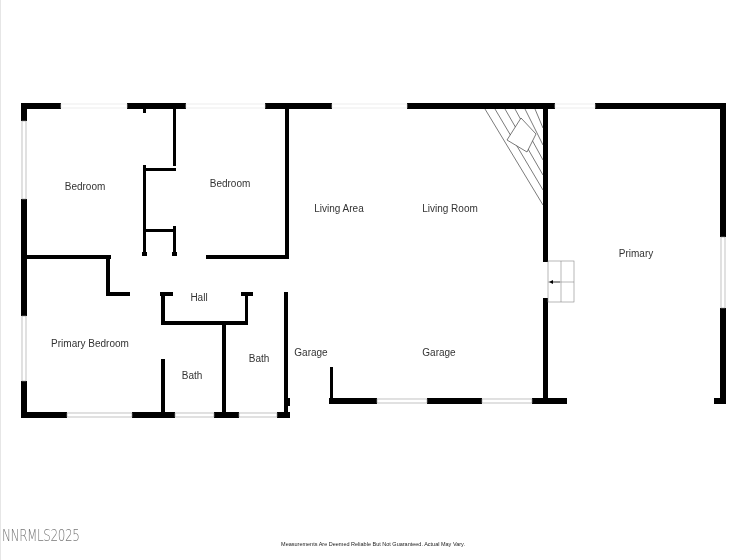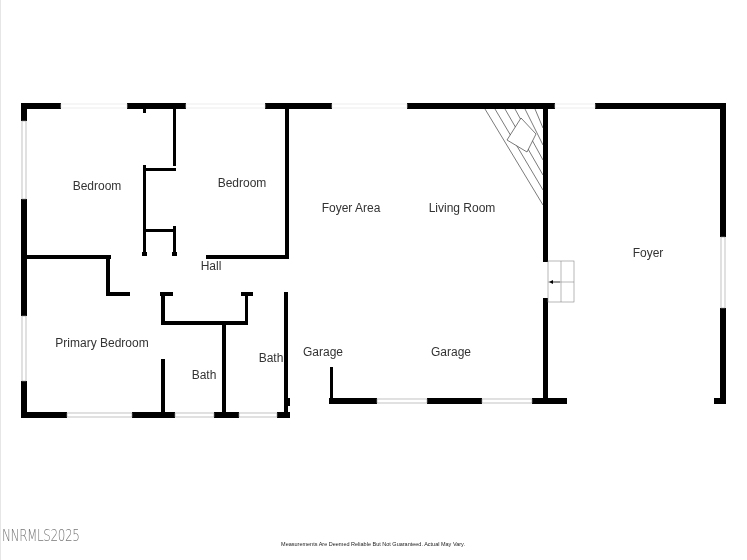--- a/index.html
+++ b/index.html
@@ -1,18 +1,18 @@
 <!DOCTYPE html>
 <html><head>
 <meta charset="utf-8">
 <style>
   html,body{margin:0;padding:0;background:#fff;}
   body{width:747px;height:560px;position:relative;overflow:hidden;font-family:"Liberation Sans",sans-serif;}
   #plan{position:absolute;left:0;top:0;width:747px;height:560px;}
-  .room-label{position:absolute;font-size:12px;color:#333;white-space:nowrap;transform:translate(-50%,-50%);margin-left:12px;}
+  .room-label{position:absolute;font-size:10px;color:#333;white-space:nowrap;transform:translate(-50%,-50%);}
   .watermark{position:absolute;left:2px;top:527px;font-size:15px;color:#777;letter-spacing:-0.5px;font-family:"DejaVu Sans",sans-serif;font-weight:100;transform:scaleX(0.8);transform-origin:left top;}
   .disclaimer{position:absolute;left:373px;top:541px;font-size:5.5px;color:#222;transform:translateX(-50%);white-space:nowrap;}
   .edge{position:absolute;left:0;top:0;width:1px;height:560px;background:#e6e6e6;}
 </style>
 </head>
 <body>
 
 <div class="edge"></div>
 
 <svg id="plan" viewBox="0 0 747 560" xmlns="http://www.w3.org/2000/svg">
@@ -103,24 +103,24 @@
     <rect x="548" y="261" width="26" height="41" fill="#fff"></rect>
     <line x1="561" y1="261" x2="561" y2="302"></line>
     <line x1="548" y1="282" x2="574" y2="282"></line>
     <line x1="552" y1="282" x2="560" y2="282" stroke="#000"></line>
     <polygon points="549,282 553,280 553,284" fill="#000" stroke="none"></polygon>
   </g>
 </svg>
 
 <div class="room-label" style="left:85px;top:186px">Bedroom</div>
 <div class="room-label" style="left:230px;top:183px">Bedroom</div>
-<div class="room-label" style="left:339px;top:208px">Foyer Area</div>
+<div class="room-label" style="left:339px;top:208px">Living Area</div>
 <div class="room-label" style="left:450px;top:208px">Living Room</div>
-<div class="room-label" style="left:636px;top:253px">Foyer</div>
-<div class="room-label" style="left:199px;top:266px">Hall</div>
+<div class="room-label" style="left:636px;top:253px">Primary</div>
+<div class="room-label" style="left:199px;top:297px">Hall</div>
 <div class="room-label" style="left:90px;top:343px">Primary Bedroom</div>
 <div class="room-label" style="left:192px;top:375px">Bath</div>
 <div class="room-label" style="left:259px;top:358px">Bath</div>
 <div class="room-label" style="left:311px;top:352px">Garage</div>
 <div class="room-label" style="left:439px;top:352px">Garage</div>
 
 <div class="watermark">NNRMLS2025</div>
 <div class="disclaimer">Measurements Are Deemed Reliable But Not Guaranteed. Actual May Vary.</div>
 
 </body></html>

